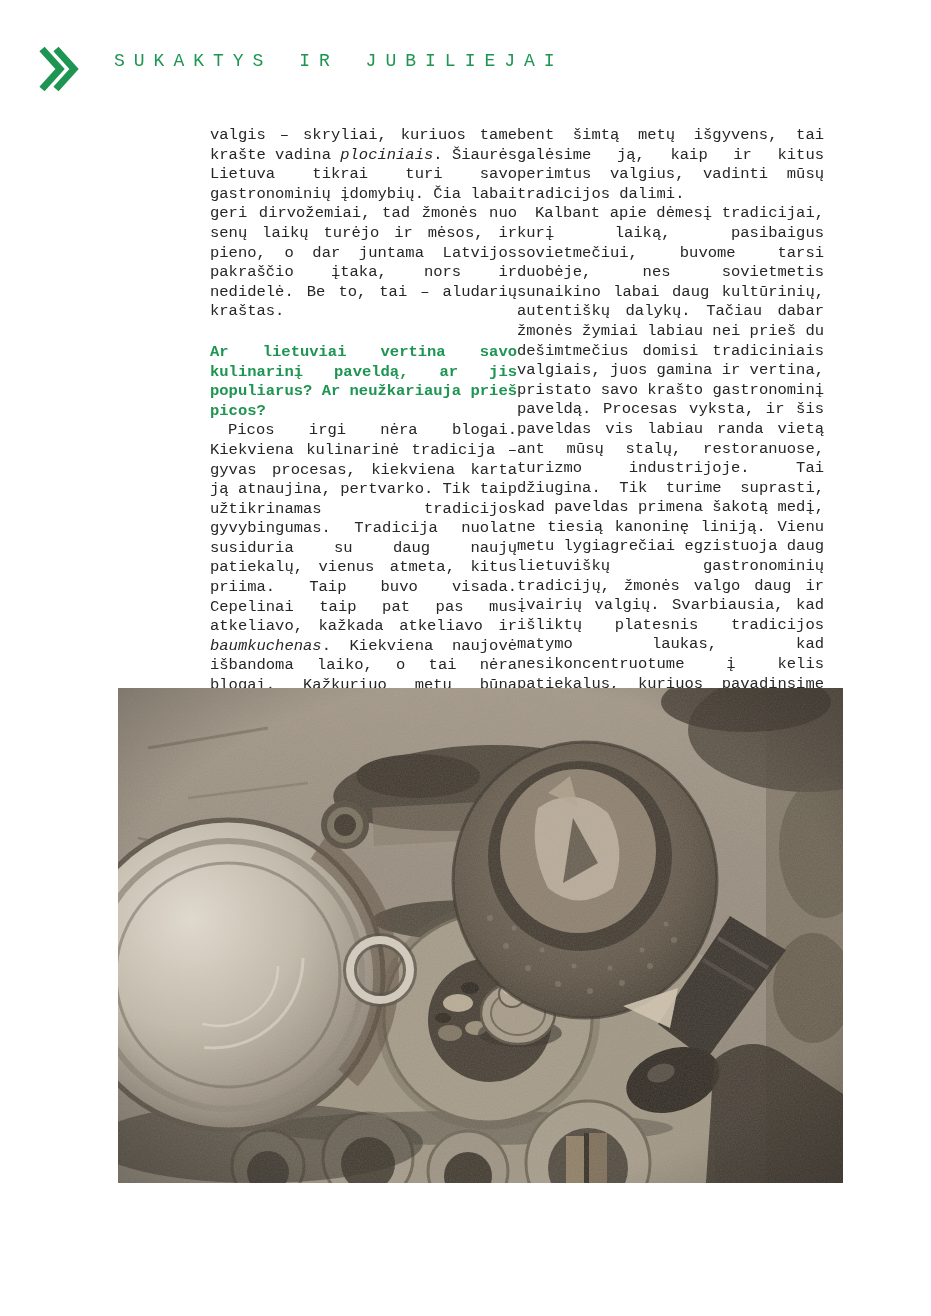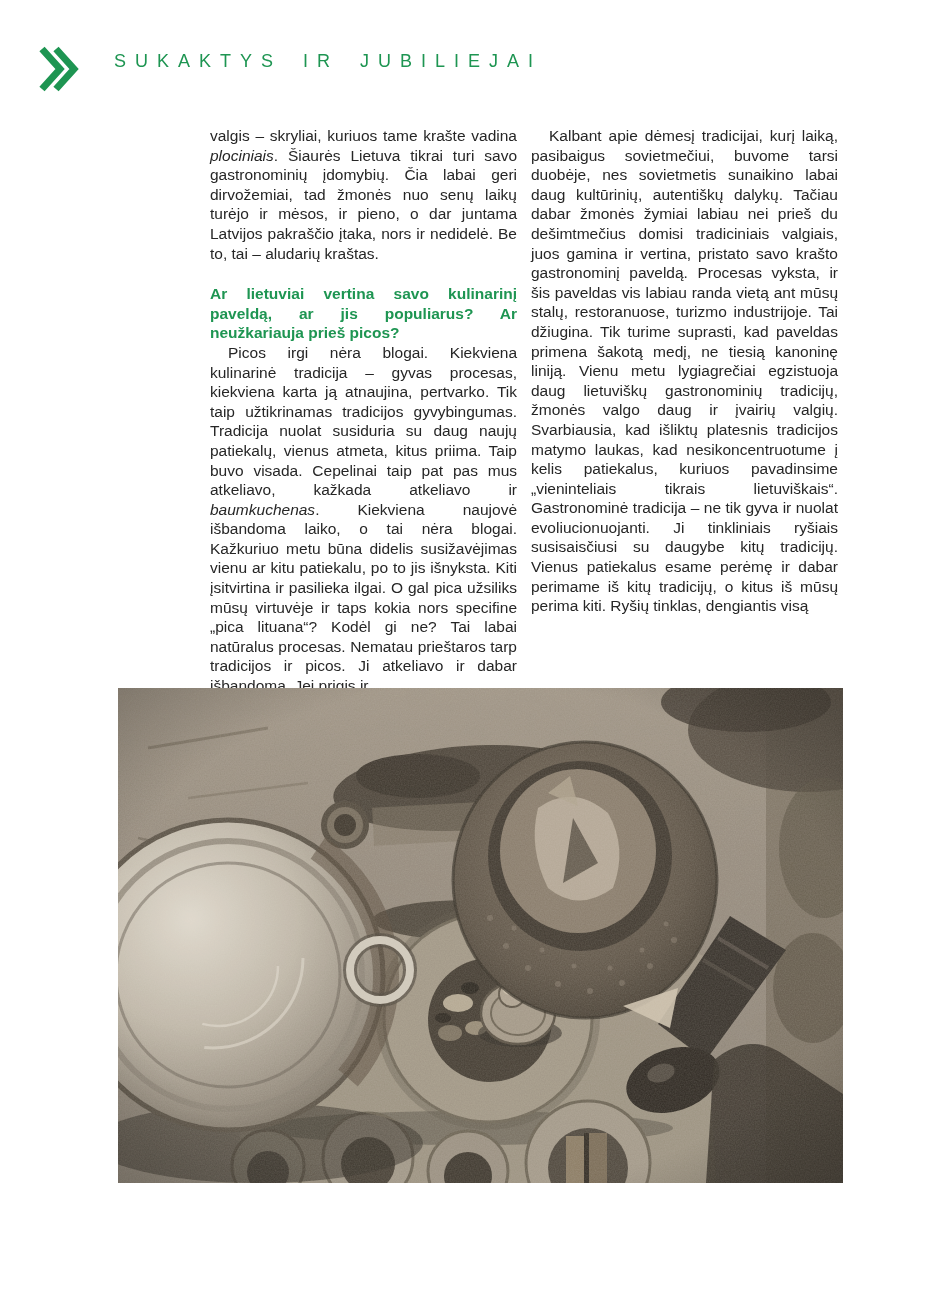--- a/index.html
+++ b/index.html
@@ -3,31 +3,31 @@
 <meta charset="utf-8">
 <style>
   :root{
     --green:#1e9552;
     --body:#262626;
     --footer-dark:#4f4f4f;
   }
   html,body{margin:0;padding:0;background:#ffffff;}
   .page{
     position:relative;width:931px;height:1187px;background:#ffffff;
-    font-family:Liberation Sans, sans-serif;color:var(--body);overflow:hidden;
+    font-family:Liberation Mono, monospace;color:var(--body);overflow:hidden;
   }
   
   .kicker-icon{position:absolute;left:38px;top:45px;}
   .kicker-title{
     position:absolute;left:114px;top:51px;
     font-size:18px;letter-spacing:9px;word-spacing:7px;
     color:var(--green);white-space:nowrap;
   }
   
-  .columns{position:absolute;left:210px;top:126px;width:628px;display:flex;gap:14px;}
+  .columns{position:absolute;left:210px;top:126px;width:628px;display:flex;}
   .col{width:307px;font-size:15.5px;line-height:19.6px;text-align:justify;color:var(--body);}
   .col p{margin:0;}
   .col p.indent{text-indent:18px;}
   .subhead{
     color:var(--green);font-weight:bold;margin-top:21px !important;
   }
   .it{font-style:italic;}
   
   .photo{position:absolute;left:118px;top:688px;width:725px;height:495px;overflow:hidden;background:#8f877c;}
   .photo svg{display:block;}
@@ -53,20 +53,21 @@
   </svg>
   <div class="kicker-title">SUKAKTYS IR JUBILIEJAI</div>
 
   <div class="columns">
     <div class="col">
       <p><span>valgis – skryliai, kuriuos tame krašte vadina </span><span class="it">plociniais</span><span>. Šiaurės Lietuva tikrai turi savo gastronominių įdomybių. Čia labai geri dirvožemiai, tad žmonės nuo senų laikų turėjo ir mėsos, ir pieno, o dar juntama Latvijos pakraščio įtaka, nors ir nedidelė. Be to, tai – aludarių kraštas.</span></p>
       <p class="subhead">Ar lietuviai vertina savo kulinarinį paveldą, ar jis populiarus? Ar neužkariauja prieš picos?</p>
       <p class="indent"><span>Picos irgi nėra blogai. Kiekviena kulinarinė tradicija – gyvas procesas, kiekviena karta ją atnaujina, pertvarko. Tik taip užtikrinamas tradicijos gyvybingumas. Tradicija nuolat susiduria su daug naujų patiekalų, vienus atmeta, kitus priima. Taip buvo visada. Cepelinai taip pat pas mus atkeliavo, kažkada atkeliavo ir </span><span class="it">baumkuchenas</span><span>. Kiekviena naujovė išbandoma laiko, o tai nėra blogai. Kažkuriuo metu būna didelis susižavėjimas vienu ar kitu patiekalu, po to jis išnyksta. Kiti įsitvirtina ir pasilieka ilgai. O gal pica užsiliks mūsų virtuvėje ir taps kokia nors specifine „pica lituana“? Kodėl gi ne? Tai labai natūralus procesas. Nematau prieštaros tarp tradicijos ir picos. Ji atkeliavo ir dabar išbandoma. Jei prigis ir</span></p>
     </div>
     <div class="col">
+      <p>bent šimtą metų išgyvens, tai galėsime ją, kaip ir kitus perimtus valgius, vadinti mūsų tradicijos dalimi.</p>
       <p class="indent">Kalbant apie dėmesį tradicijai, kurį laiką, pasibaigus sovietmečiui, buvome tarsi duobėje, nes sovietmetis sunaikino labai daug kultūrinių, autentiškų dalykų. Tačiau dabar žmonės žymiai labiau nei prieš du dešimtmečius domisi tradiciniais valgiais, juos gamina ir vertina, pristato savo krašto gastronominį paveldą. Procesas vyksta, ir šis paveldas vis labiau randa vietą ant mūsų stalų, restoranuose, turizmo industrijoje. Tai džiugina. Tik turime suprasti, kad paveldas primena šakotą medį, ne tiesią kanoninę liniją. Vienu metu lygiagrečiai egzistuoja daug lietuviškų gastronominių tradicijų, žmonės valgo daug ir įvairių valgių. Svarbiausia, kad išliktų platesnis tradicijos matymo laukas, kad nesikoncentruotume į kelis patiekalus, kuriuos pavadinsime „vieninteliais tikrais lietuviškais“. Gastronominė tradicija – ne tik gyva ir nuolat evoliucionuojanti. Ji tinkliniais ryšiais susisaisčiusi su daugybe kitų tradicijų. Vienus patiekalus esame perėmę ir dabar perimame iš kitų tradicijų, o kitus iš mūsų perima kiti. Ryšių tinklas, dengiantis visą</p>
     </div>
   </div>
 
   <div class="photo">
     <svg width="725" height="495" viewBox="0 0 725 495" preserveAspectRatio="none">
       <defs>
         <linearGradient id="ground" x1="0" y1="0" x2="0" y2="1">
           <stop offset="0" stop-color="#a49a8c"></stop>
           <stop offset="0.35" stop-color="#988e82"></stop>

